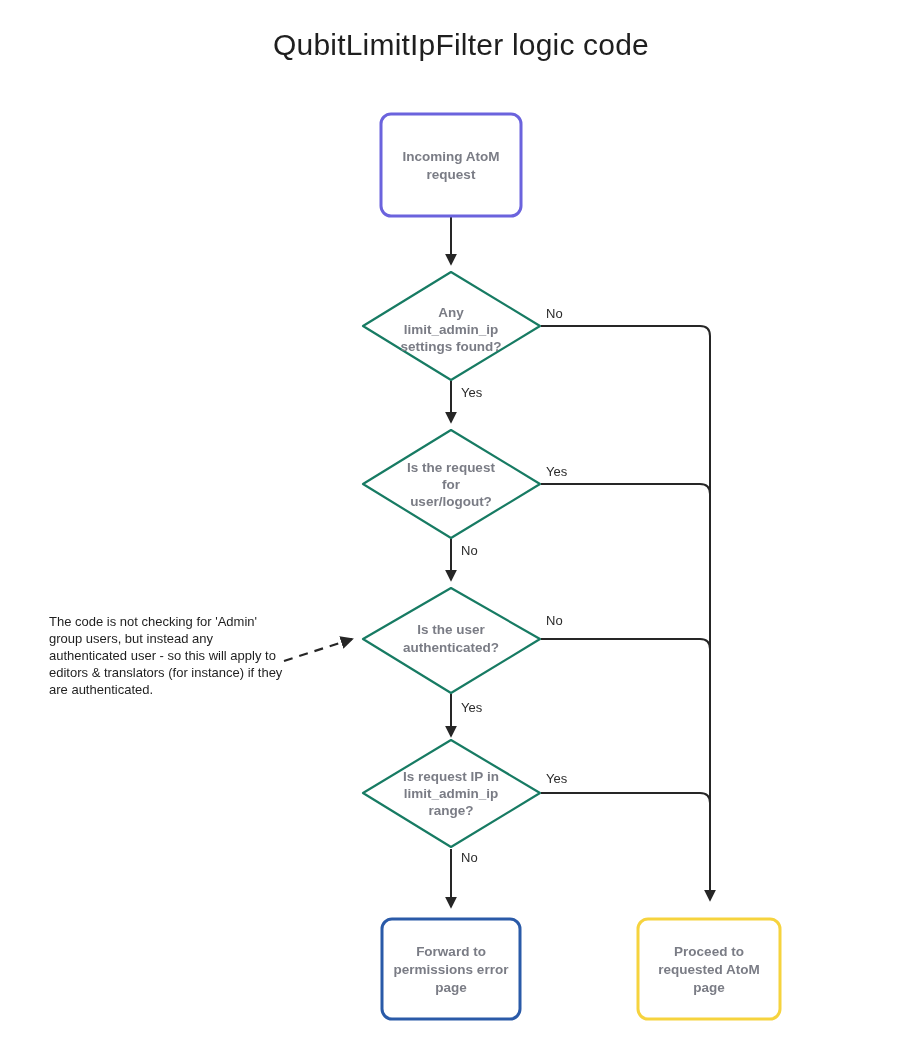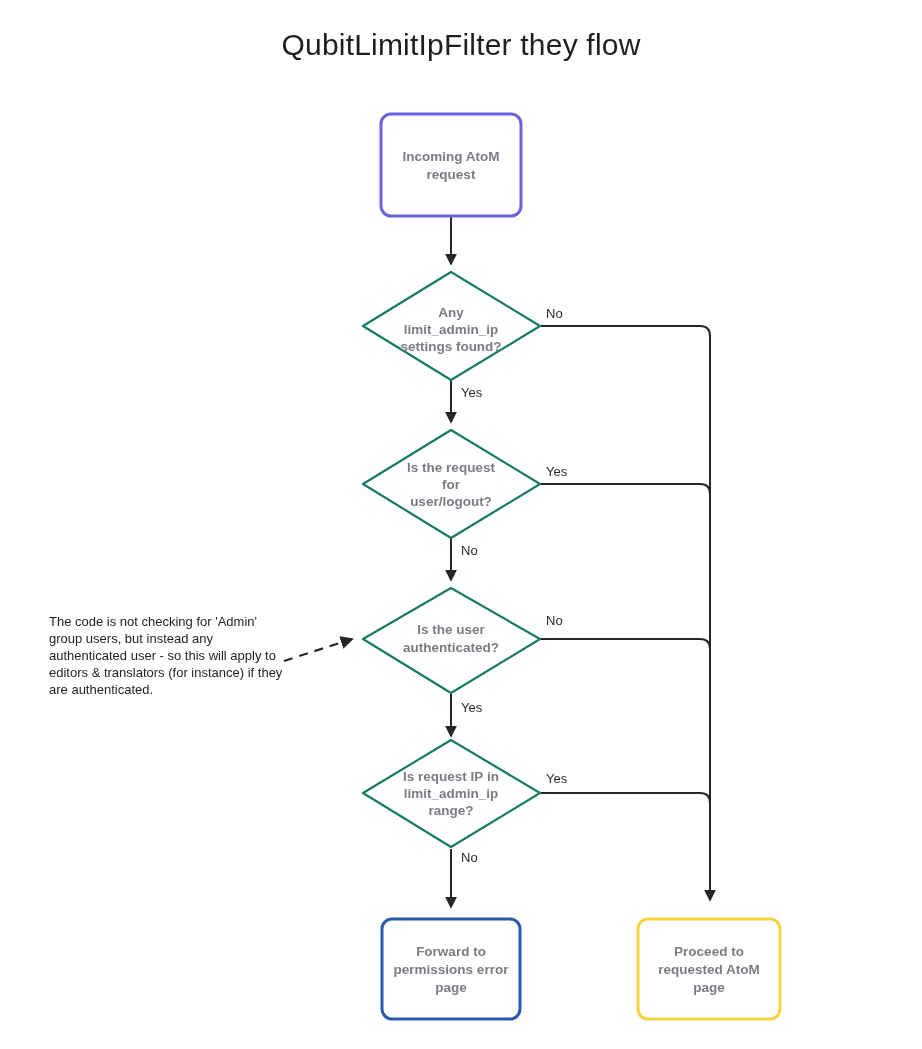--- a/index.html
+++ b/index.html
@@ -67,21 +67,21 @@
   }
   .diamond-shape {
     fill: #ffffff;
     stroke-width: 2.2;
     stroke-linejoin: round;
   }
 </style>
 </head>
 <body>
 
-<div id="diagram-title">QubitLimitIpFilter they flow</div>
+<div id="diagram-title">QubitLimitIpFilter logic code</div>
 
 <svg id="flow-svg" width="922" height="1049" viewBox="0 0 922 1049">
   <defs>
     <marker id="arrow" viewBox="0 0 10 10" refX="8.5" refY="5" markerWidth="6" markerHeight="6" orient="auto-start-reverse">
       <path d="M 0 0 L 10 5 L 0 10 z" fill="#262626"></path>
     </marker>
   </defs>
 
   <g>
     <path class="edge-line" d="M 451 217 L 451 264" marker-end="url(#arrow)"></path>

